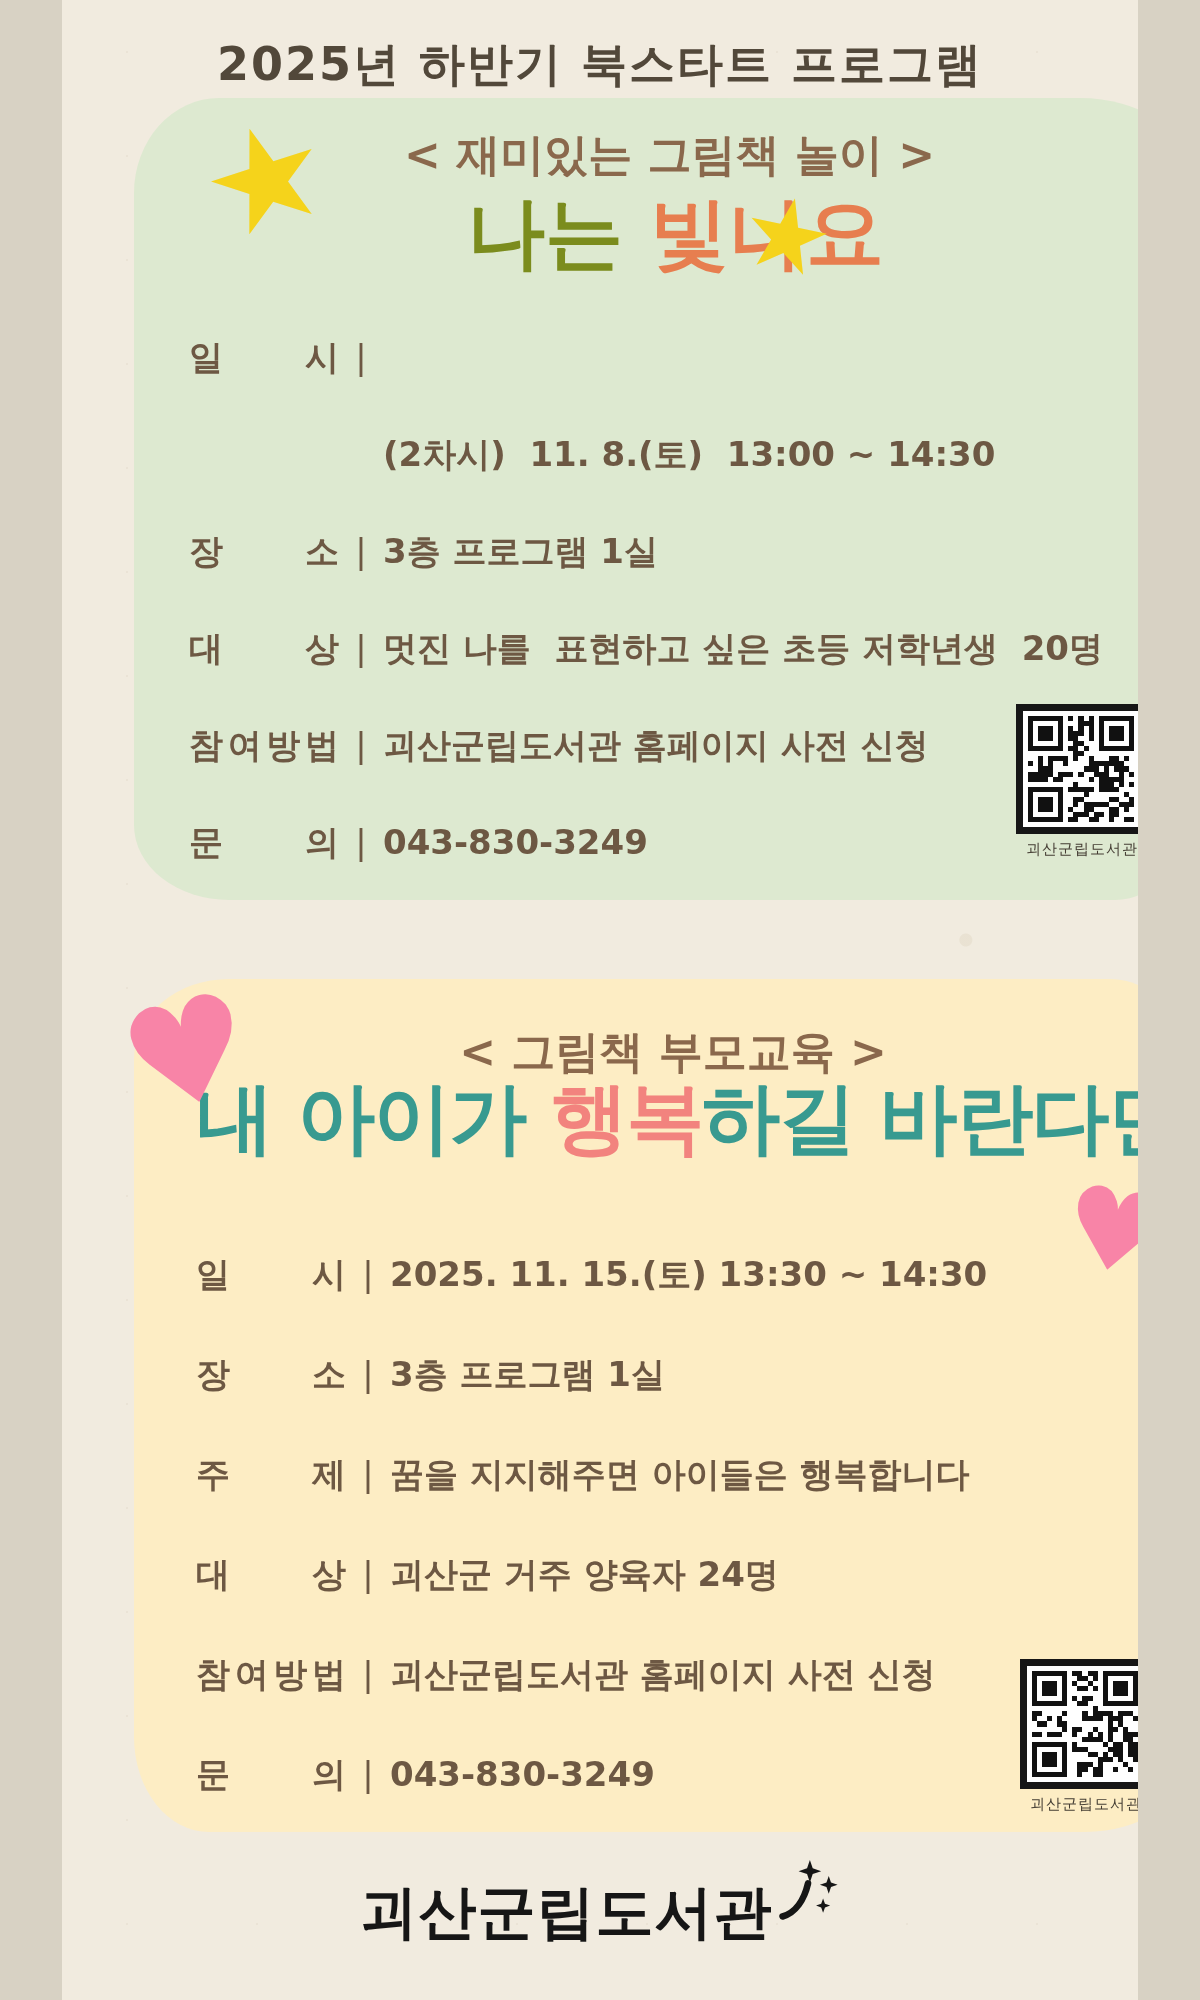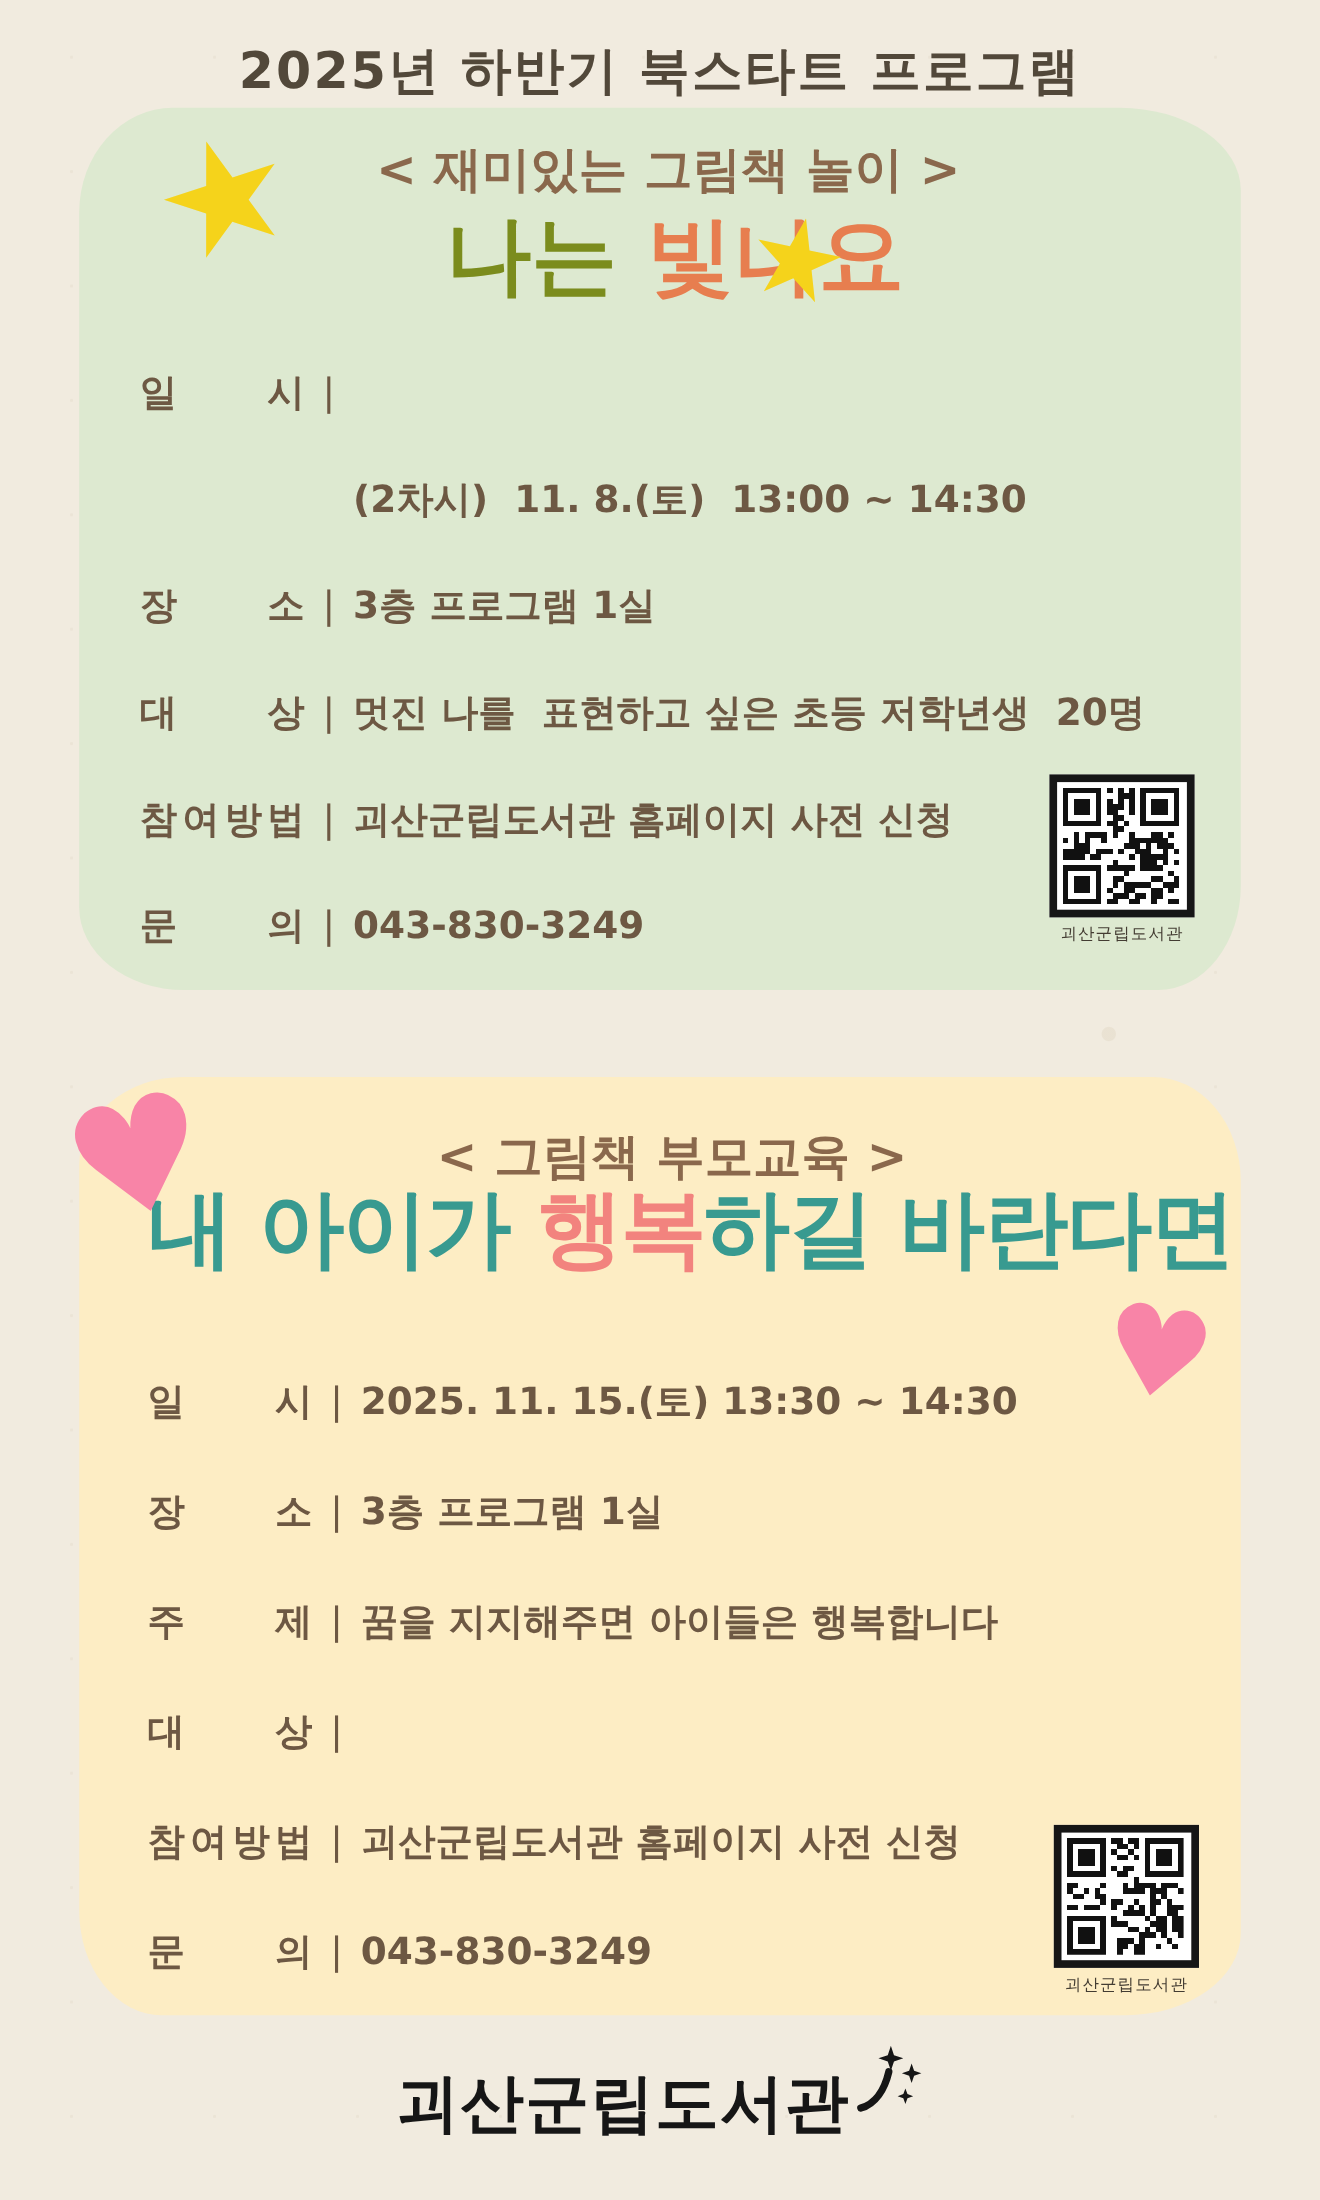--- a/index.html
+++ b/index.html
@@ -1,25 +1,26 @@
 <!DOCTYPE html>
 <html style="--page-bg: #f1ebdf; --box1-bg: #dde9d0; --box2-bg: #fdedc4; --title-brown: #52483a; --tag-brown: #8a684c; --detail-brown: #6d5843; --olive: #7b8c1d; --orange: #e77e4f; --teal: #389a90; --coral: #f2837e; --star-yellow: #f5d31b; --heart-pink: #f884a7; --logo-black: #161616;"><head>
 <meta charset="utf-8">
 <style>
   html,body{margin:0;padding:0;}
   body{background:#d8d2c4;font-family:"DejaVu Sans","Liberation Sans",sans-serif;}
   .page{
-    position:relative;width:1200px;height:2000px;margin:0 auto;overflow:hidden;
+    position:relative;width:1032px;height:2000px;margin:0 auto;overflow:hidden;
     background-color:var(--page-bg,#f1ebdf);
     background-image:
       radial-gradient(circle at 22% 9%, rgba(180,160,120,.14) 0 7px, transparent 8px),
       radial-gradient(circle at 84% 47%, rgba(180,160,120,.12) 0 6px, transparent 7px),
       radial-gradient(circle at 8% 64%, rgba(180,160,120,.10) 0 5px, transparent 6px),
       radial-gradient(rgba(150,130,95,.07) 1.4px, transparent 1.6px);
     background-size:100% 100%,100% 100%,100% 100%,130px 104px;
+    padding-left:44px;
   }
   .top-title{
     position:absolute;top:34px;left:0;width:100%;text-align:center;
     font-size:46px;font-weight:800;letter-spacing:2px;color:var(--title-brown,#52483a);
   }
   .box{position:absolute;left:72px;width:1056px;box-sizing:border-box;}
   .box1{
     top:98px;height:802px;background:var(--box1-bg,#dde9d0);
     border-radius:85px 110px 75px 95px / 95px 75px 95px 75px;
     padding:32px 40px 0 55px;
@@ -307,20 +308,21 @@
           </span>
         <span class="sep">|</span>
         <span class="val">꿈을 지지해주면 아이들은 행복합니다</span>
       </div>
       <div class="row">
         <span class="lbl">
             <span>대</span>
             <span>상</span>
           </span>
         <span class="sep">|</span>
+        <span class="val">괴산군 거주 양육자 24명</span>
       </div>
       <div class="row">
         <span class="lbl">
             <span>참</span>
             <span>여</span>
             <span>방</span>
             <span>법</span>
           </span>
         <span class="sep">|</span>
         <span class="val">괴산군립도서관 홈페이지 사전 신청</span>

